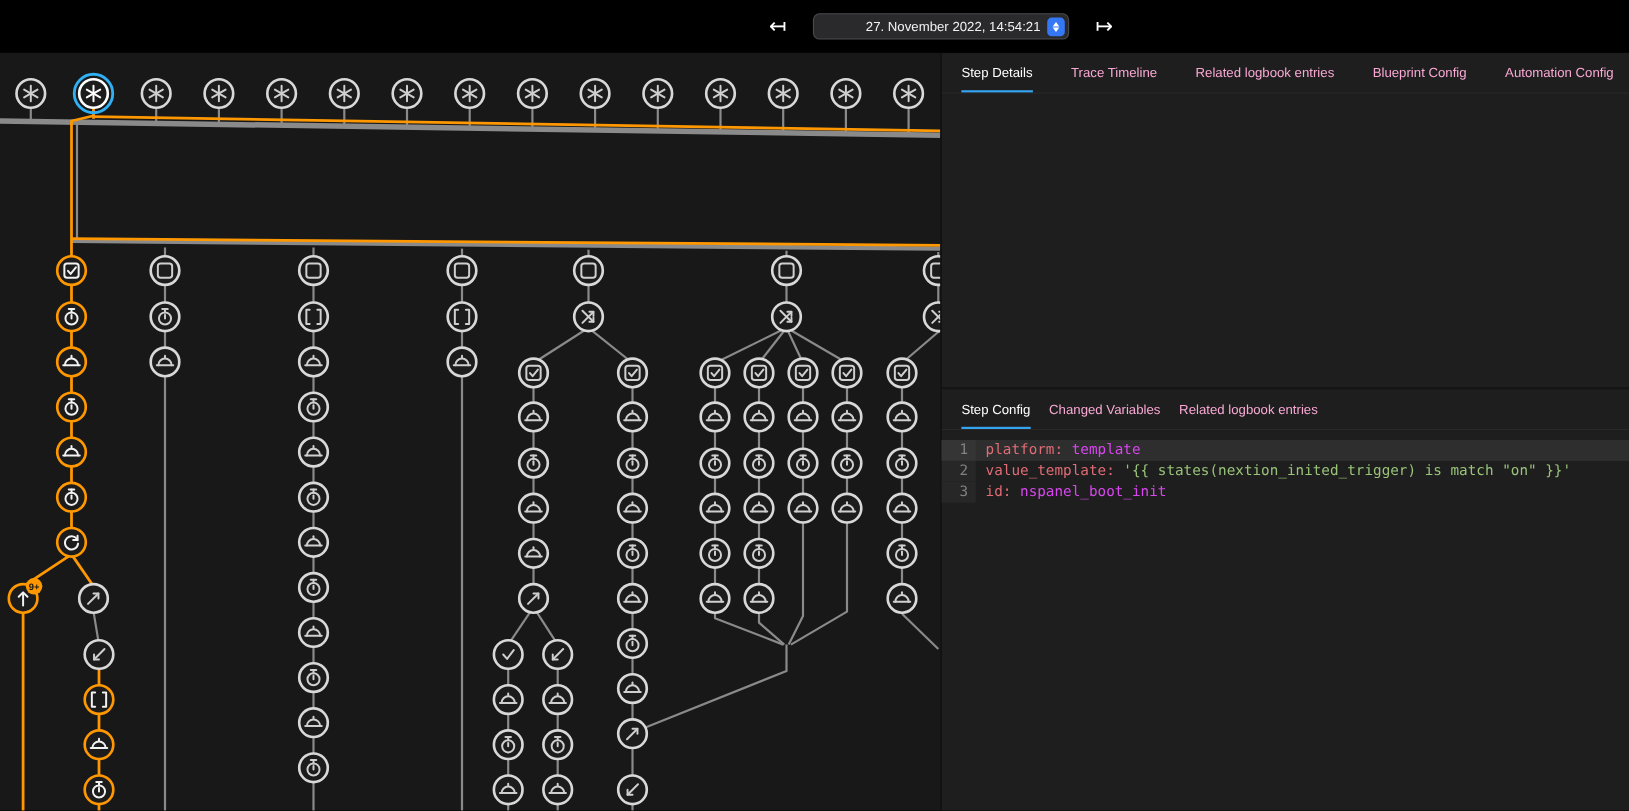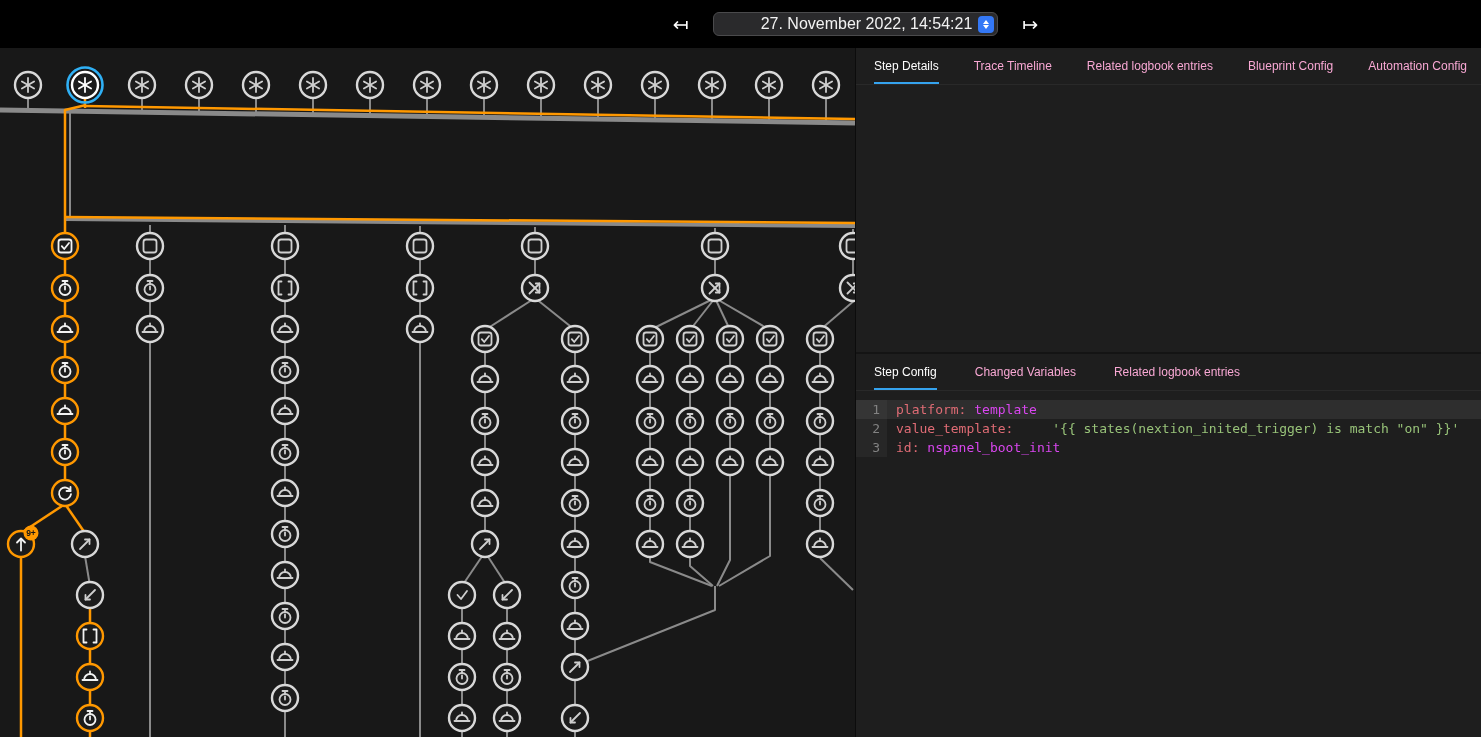--- a/index.html
+++ b/index.html
@@ -6,50 +6,50 @@
   .app{position:relative;width:1481px;height:737px;overflow:hidden;background:#181818;
        font-family:"Liberation Sans",sans-serif;}
 
   
   .topbar{position:absolute;left:0;top:0;width:1481px;height:48px;background:#000;z-index:30;
           display:flex;align-items:center;justify-content:center;}
   .center-group{display:flex;align-items:center;gap:24px;transform:translateX(115px);}
   .nav-arrow{color:#fff;font-size:19px;line-height:1;cursor:pointer;user-select:none;}
   .trace-picker{display:flex;align-items:center;gap:6px;height:22px;padding:0 3px 0 10px;
                 background:#2a2a2c;border:1px solid #4a4a4c;border-radius:6px;cursor:pointer;}
-  .trace-picker .val{color:#f2f2f2;font-size:16px;white-space:nowrap;margin-left:37px;}
+  .trace-picker .val{color:#f2f2f2;font-size:12px;white-space:nowrap;margin-left:37px;}
   .stepper{width:16px;height:17px;border-radius:4px;background:#3478f6;display:flex;flex-direction:column;
            align-items:center;justify-content:center;gap:1px;}
   .stepper i{display:block;width:0;height:0;border-left:3.5px solid transparent;border-right:3.5px solid transparent;}
   .stepper .up{border-bottom:4px solid #fff;}
   .stepper .dn{border-top:4px solid #fff;}
 
   
   #graph{position:absolute;left:0;top:0;z-index:1;}
 
   
   .panel{position:absolute;left:855px;top:48px;width:626px;height:689px;background:#1e1e1e;
          border-left:1px solid #0c0c0c;z-index:20;box-sizing:border-box;}
   .panel-top{height:306px;border-bottom:2px solid #141414;box-sizing:border-box;}
   .tabs{display:flex;padding:11px 14px 0 18px;border-bottom:1px solid rgba(255,255,255,0.05);}
   .tabs.spread{justify-content:space-between;}
-  .tabs.left{gap:38px;}
+  .tabs.left{gap:17px;}
   .tab{font-size:12px;color:#f9a8d4;padding-bottom:9px;cursor:pointer;white-space:nowrap;
        border-bottom:2px solid transparent;}
   .tab.active{color:#fff;border-bottom-color:var(--blue);}
   .panel-body p{margin:17px 18px;font-size:14.5px;color:#e8e8e8;}
 
   .code{margin-top:9px;font-family:"DejaVu Sans Mono",monospace;font-size:13px;}
   .code-row{display:flex;line-height:19px;}
   .code-row .ln{flex:none;width:24px;text-align:right;padding-right:7px;color:#828282;background:#272727;}
   .code-row .cd{padding-left:9px;white-space:pre;color:#d6d6d6;}
   .code-row.hl{background:#2e2e2e;}
   .code-row.hl .ln{background:#353535;}
   .tok-key{color:var(--key);}
-  .tok-str{color:var(--str);margin-left:31px;}
+  .tok-str{color:var(--str);}
   .tok-plain{color:#d946ef;}
 </style>
 </head>
 <body>
 
 <div class="app">
 
   <svg id="graph" width="855" height="737" viewBox="0 0 855 737">
     <g id="edges">
         <polyline points="0,110 855,123" fill="none" stroke="#8a8a8a" stroke-width="5" stroke-linejoin="round"></polyline>

